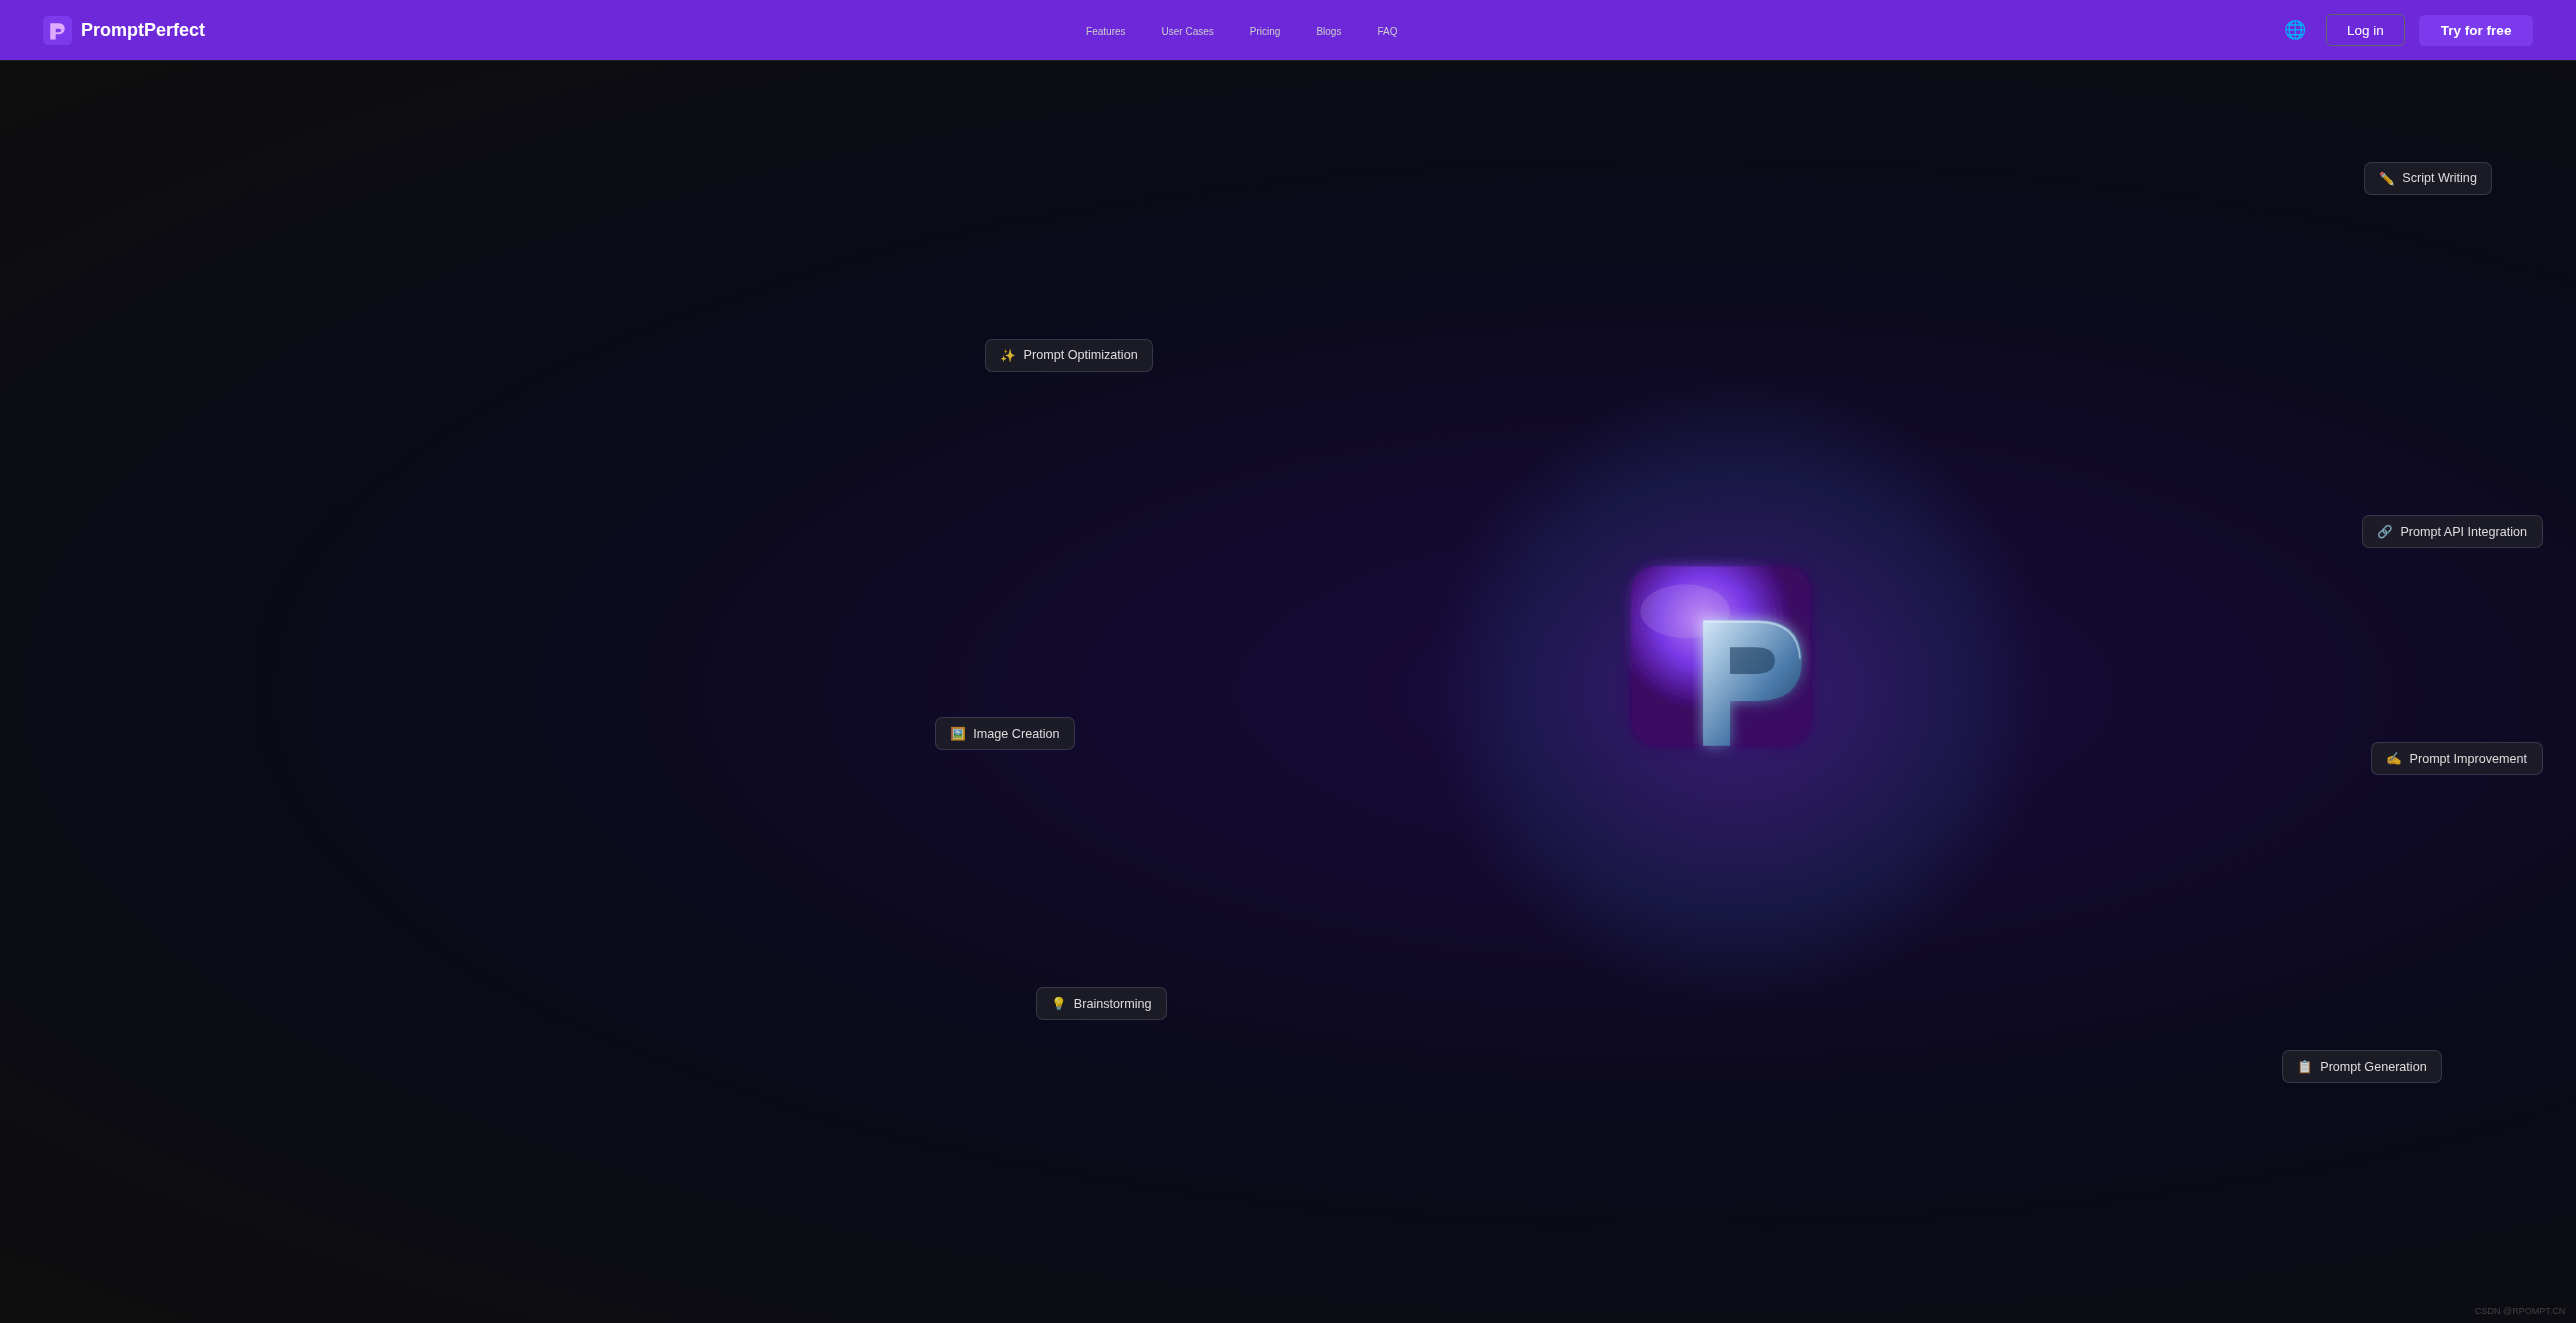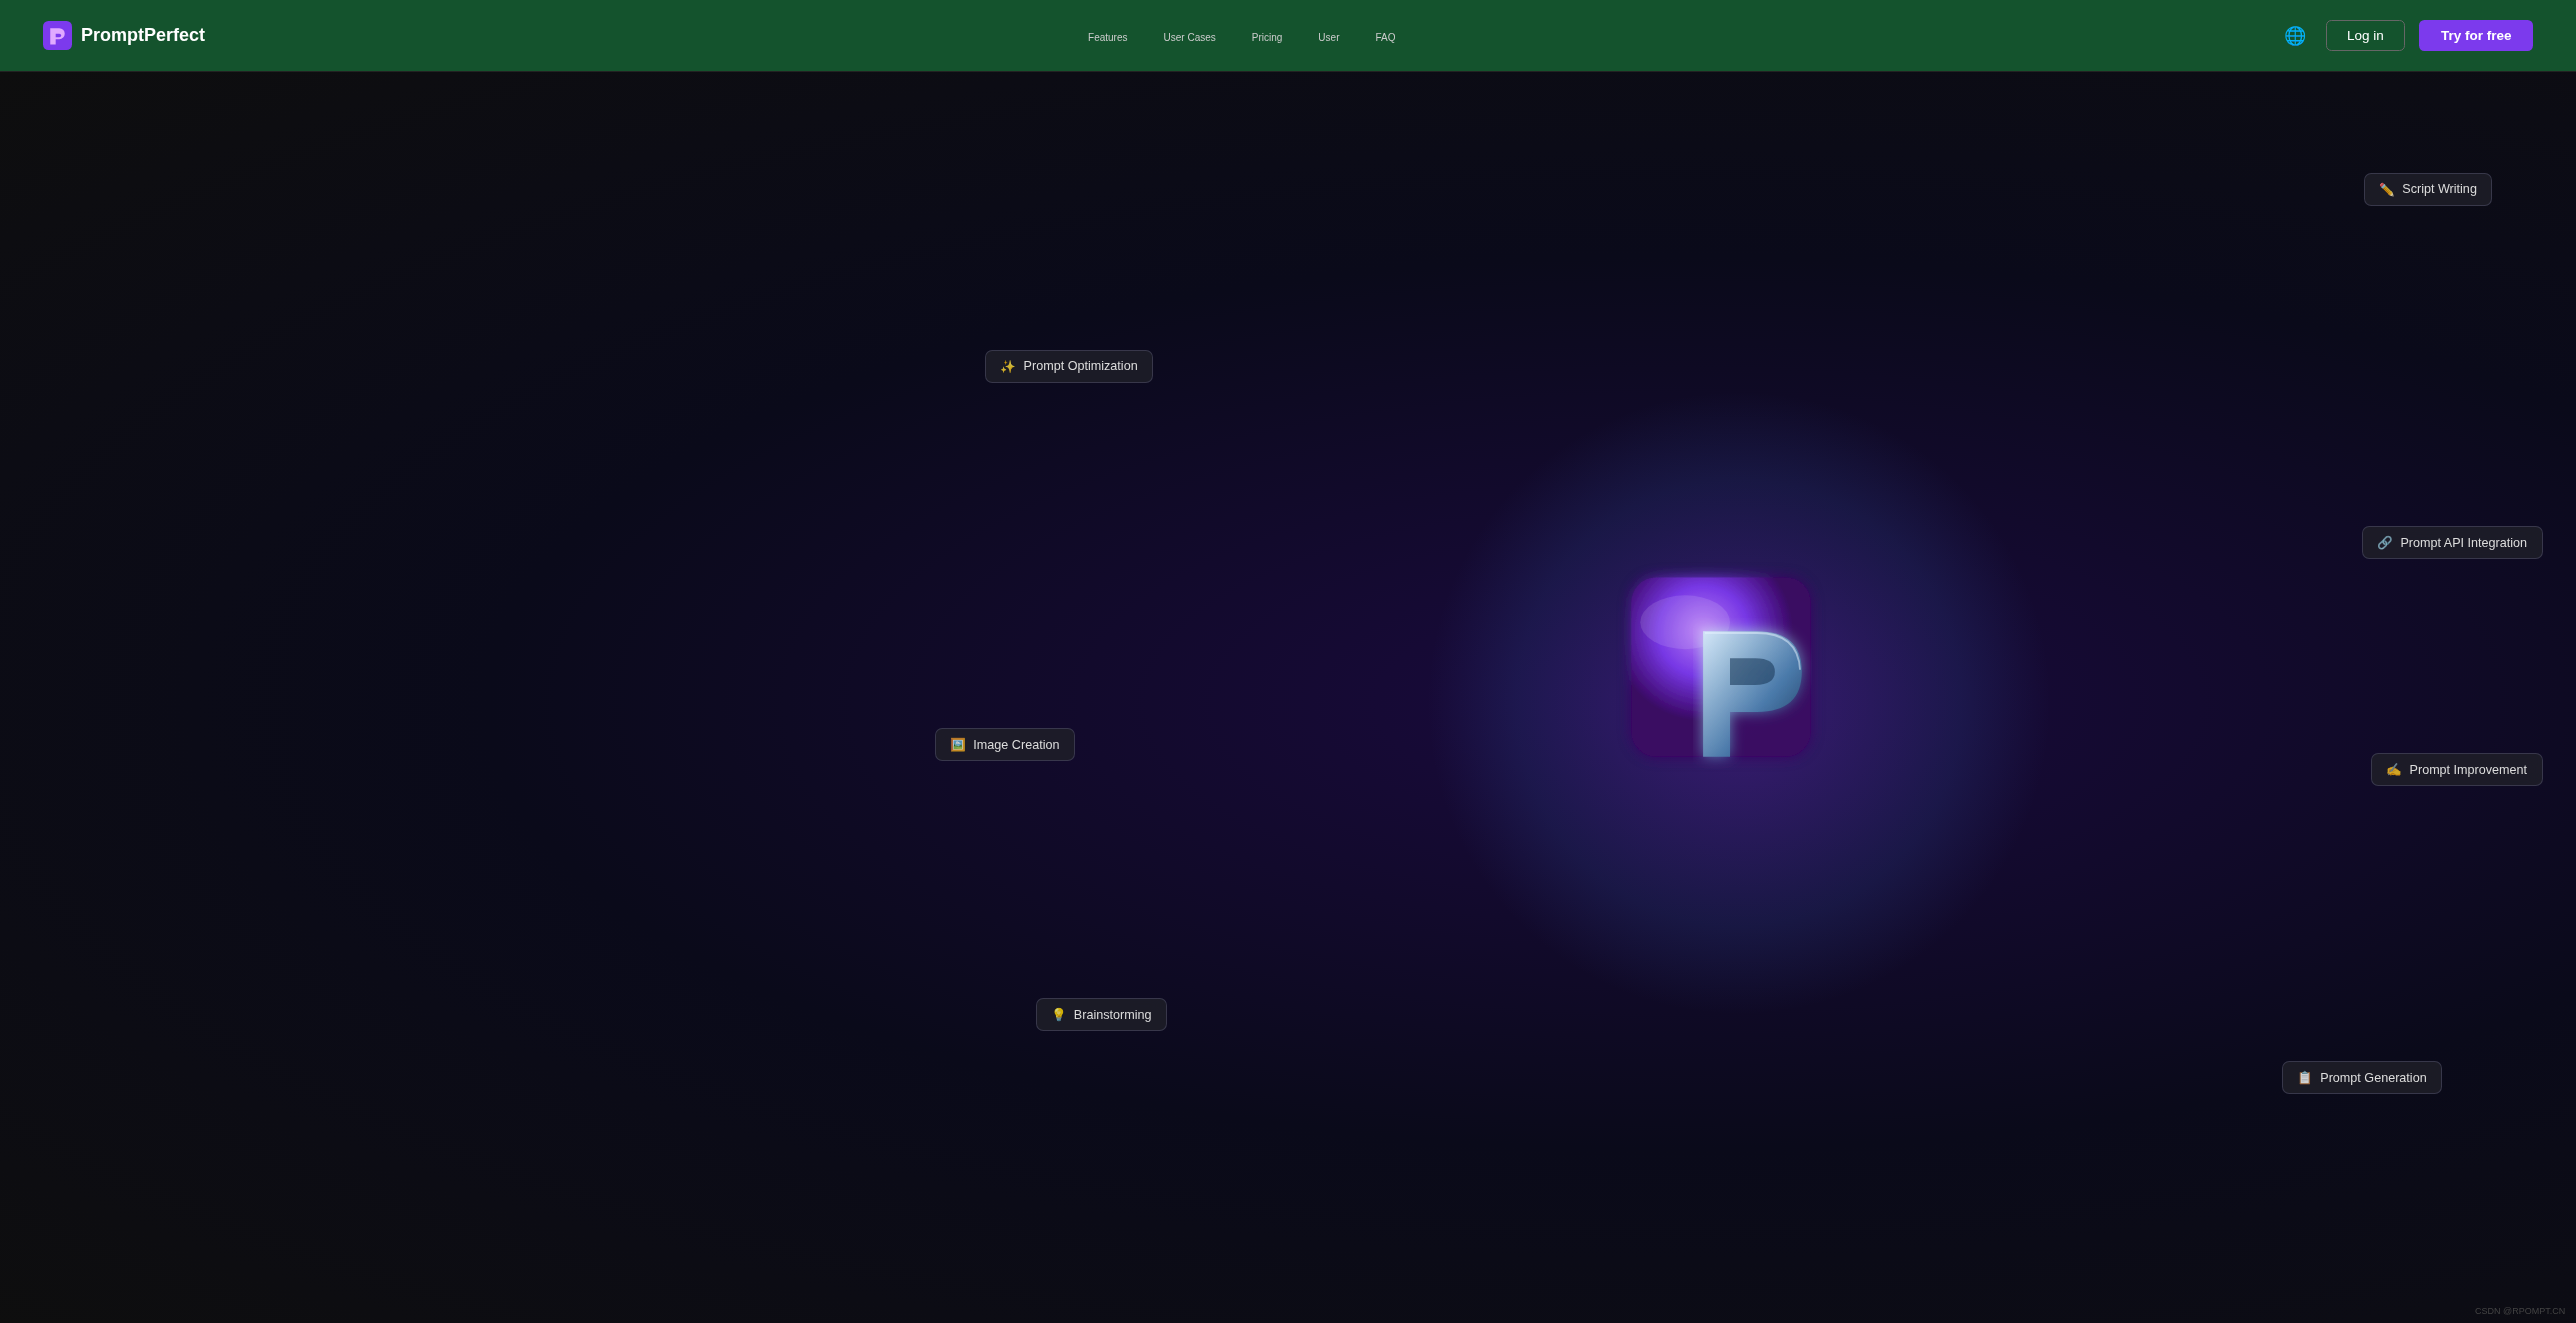--- a/index.html
+++ b/index.html
@@ -11,22 +11,22 @@
       min-height: 100vh;
       overflow-x: hidden;
     }
 
     
     nav {
       display: flex;
       align-items: center;
       justify-content: space-between;
       padding: 0 43px;
-      height: 72px;
-      background: #14532d;
+      height: 61px;
+      background: #6d28d9;
       border-bottom: 0.9px solid #222;
       position: sticky;
       top: 0;
       z-index: 100;
     }
 
     .nav-logo {
       display: flex;
       align-items: center;
       gap: 9px;
@@ -208,21 +208,21 @@
       <path d="M8 8h10a6 6 0 0 1 0 12H14v6H8V8z" fill="#e0aaff"></path>
       <path d="M14 14h4a2 2 0 0 1 0 4h-4v-4z" fill="#7c3aed"></path>
     </svg>
     <span class="nav-logo-text">PromptPerfect</span>
   </div>
 
   <ul class="nav-links">
     <li><a href="#">Features</a></li>
     <li><a href="#">User Cases</a></li>
     <li><a href="#">Pricing</a></li>
-    <li><a href="#">User</a></li>
+    <li><a href="#">Blogs</a></li>
     <li><a href="#">FAQ</a></li>
   </ul>
 
   <div class="nav-actions">
     <button class="globe-btn" title="Language">🌐</button>
     <button class="login-btn">Log in</button>
     <button class="try-btn">Try for free</button>
   </div>
 </nav>
 

